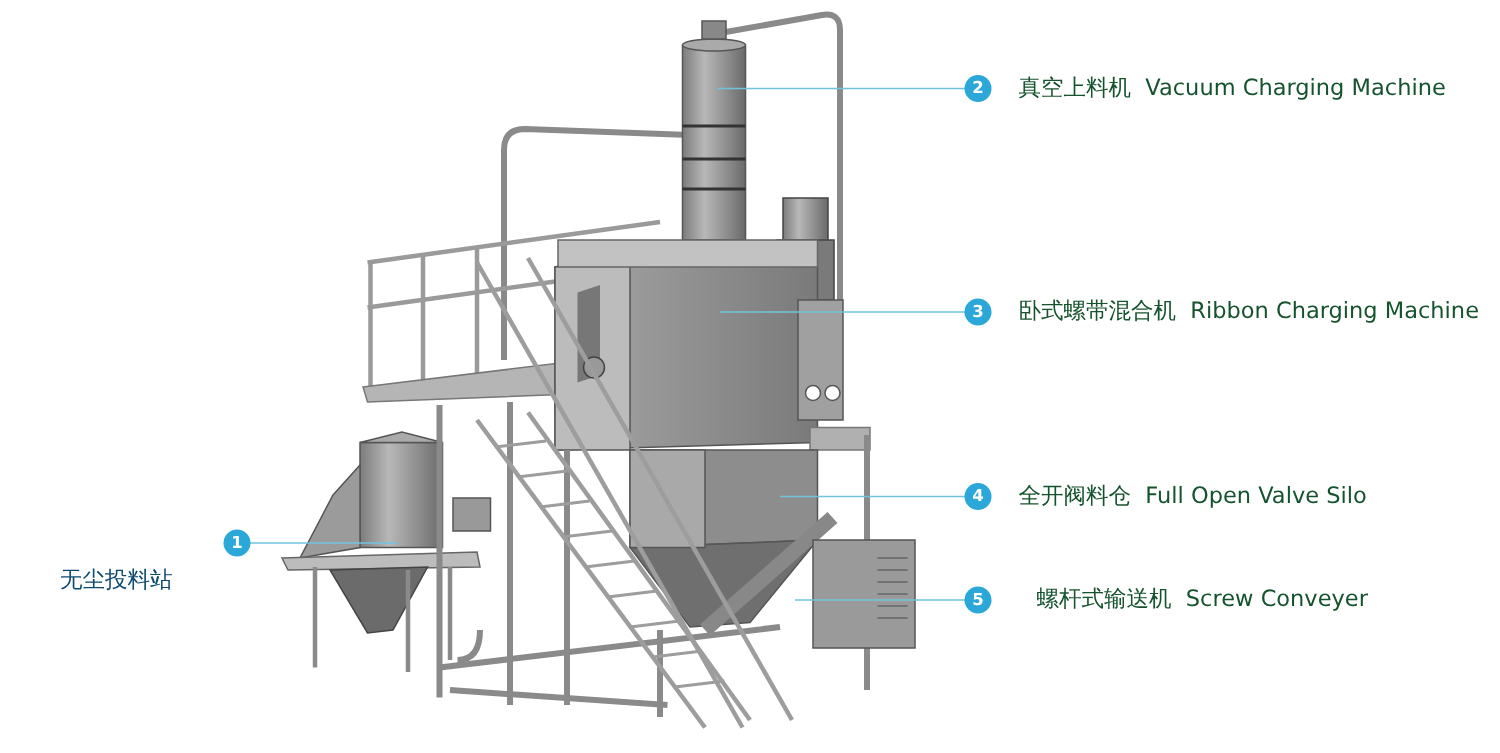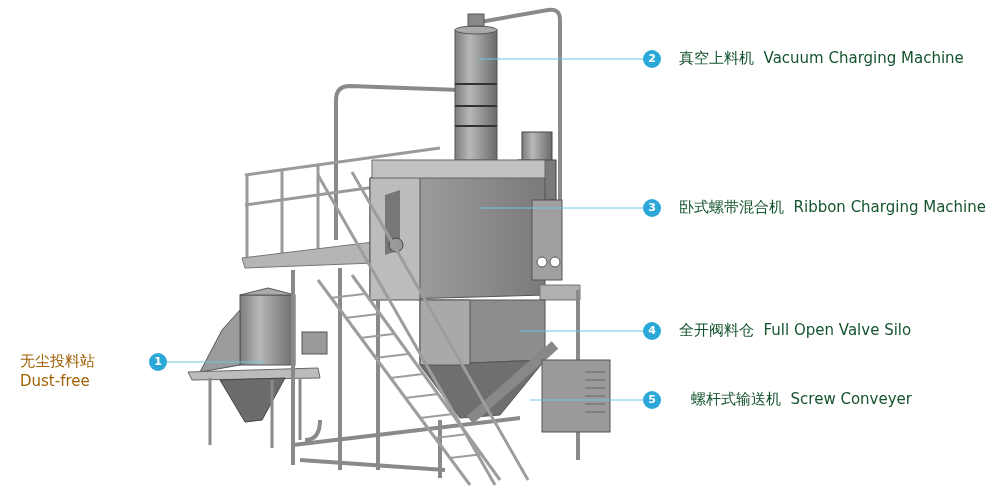--- a/index.html
+++ b/index.html
@@ -3,21 +3,21 @@
 <meta charset="utf-8">
 <style>
   html, body { margin:0; padding:0; background:#ffffff; }
   body { width:1000px; height:502px; position:relative; overflow:hidden;
          font-family:"DejaVu Sans","Liberation Sans",sans-serif; color:#333; }
   .stage { position:absolute; left:0; top:0; width:1000px; height:502px; }
   svg.machine { position:absolute; left:0; top:0; }
   .label { position:absolute; font-size:15px; color:#14532d; white-space:nowrap; letter-spacing:0px; }
   .badge { position:absolute; width:18px; height:18px; border-radius:50%;
            color:#fff; font-size:11px; font-weight:bold; text-align:center; line-height:18px; }
-  .label-left { position:absolute; text-align:left; font-size:15px; color:#a16207; line-height:20px; }
+  .label-left { position:absolute; text-align:center; font-size:15px; color:#0c4a6e; line-height:20px;margin-top:25px; }
 </style>
 </head>
 <body>
 
 <div class="stage">
 
   <svg class="machine" width="1000" height="502" viewBox="0 0 1000 502">
     <defs>
       <linearGradient id="cyl" x1="0" x2="1" y1="0" y2="0">
         <stop offset="0" stop-color="#7c7c7c"></stop>
@@ -140,21 +140,20 @@
       <line x1="478" y1="59" x2="651" y2="59"></line>
       <line x1="480" y1="208" x2="651" y2="208"></line>
       <line x1="520" y1="331" x2="651" y2="331"></line>
       <line x1="530" y1="400" x2="651" y2="400"></line>
       <line x1="160" y1="362" x2="265" y2="362"></line>
     </g>
   </svg>
 
   <div class="label-left" style="left:20px; top:351px; width:115px;">
     <div>无尘投料站</div>
-    <div>Dust-free</div>
   </div>
   <div class="badge" style="left:149px; top:353px; background:#2ba8d8;">1</div>
 
   <div class="badge" style="left:643px; top:50px; background:#2ba8d8;">2</div>
   <div class="label" style="left:679px; top:49px;">
     <span>真空上料机</span>&nbsp;
     <span>Vacuum Charging Machine</span>
   </div>
 
   <div class="badge" style="left:643px; top:199px; background:#2ba8d8;">3</div>

